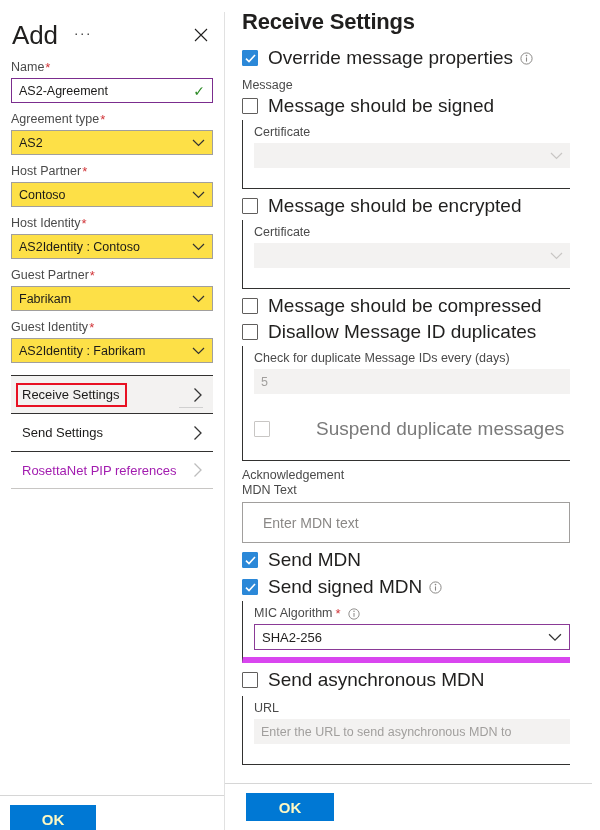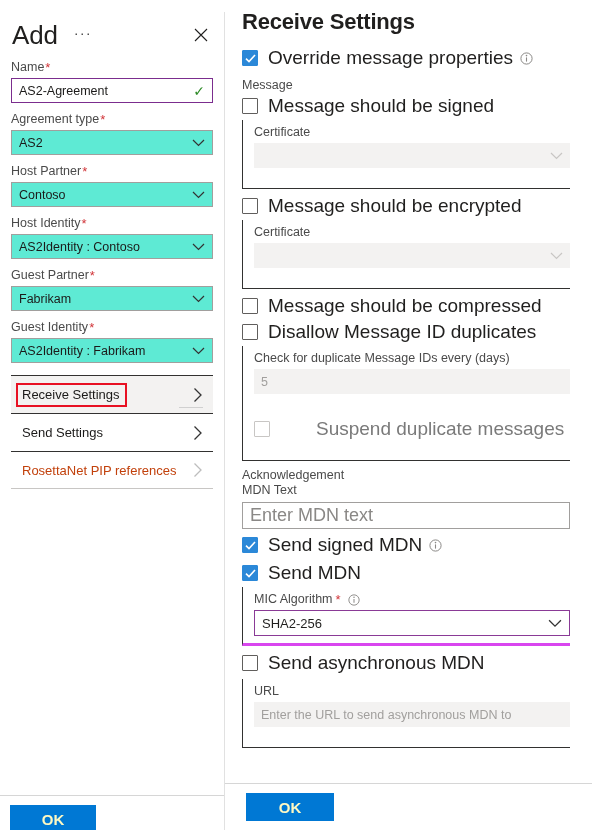--- a/index.html
+++ b/index.html
@@ -100,21 +100,21 @@
     margin-left: auto;
     color: #2e8b27;
     font-size: 14px;
     line-height: 1;
     font-weight: bold;
   }
   .select-input {
     position: relative;
     height: 25px;
     border: 1px solid #a19f9d;
-    background: #5eead4;
+    background: #fde047;
     display: flex;
     align-items: center;
     padding: 0 7px;
     font-size: 12.5px;
     color: #1b1a19;
     cursor: pointer;
   }
   .chev {
     margin-left: auto;
     display: flex; align-items: center;
@@ -127,21 +127,21 @@
     display: flex;
     align-items: center;
     height: 38px;
     padding: 0 10px 0 11px;
     border-top: 1px solid #323130;
     cursor: pointer;
     font-size: 13px;
     color: #1b1a19;
   }
   .nav-row.selected { background: #f3f2f1; }
-  .nav-row.disabled { color: #c2410c; cursor: default; border-top: 1px solid #323130;}
+  .nav-row.disabled { color: #a21caf; cursor: default; border-top: 1px solid #323130;}
   .nav-row.disabled .nav-chev svg path { stroke: #bdbdbd; }
   .nav-row.last-border { border-bottom: 1px solid #c8c6c4; }
   .nav-chev { margin-left: auto; display: flex; align-items: center; }
   .nav-label.highlighted {
     outline: 2px solid #e81123;
     padding: 2px 5px 3px 4px;
     margin-left: -4px;
     position: relative;
     z-index: 3;
   }
@@ -246,27 +246,27 @@
     border: none;
     display: flex;
     align-items: center;
     padding: 0 7px;
     font-size: 12.5px;
     color: #a19f9d;
   }
   .disabled-input .chev svg path { stroke: #c8c6c4; }
 
   .enabled-input {
-    height: 27px;
+    height: 41px;
     background: #fff;
     border: 1px solid #a19f9d;
     display: flex;
     align-items: center;
-    padding: 0 7px;
-    font-size: 18px;
+    padding: 0 20px;
+    font-size: 14px;
     color: #8a8886;
   }
   .mic-select {
     height: 26px;
     background: #fff;
     border: 1px solid #8a3a96;
     border-top-width: 1.5px;
     display: flex;
     align-items: center;
     padding: 0 7px;
@@ -495,46 +495,46 @@
             <span class="cb-label dim">Suspend duplicate messages</span>
           </div>
         </div>
 
         <div class="section-label" style="margin-top:7px;margin-bottom:0;">Acknowledgement</div>
         <div class="plain-label" style="margin-bottom:4px;">MDN Text</div>
         <div class="enabled-input">
           <span>Enter MDN text</span>
         </div>
 
+        <div class="cbrow" style="margin-top:6px;">
+          <span class="cb checked">
+            <svg width="11" height="9" viewBox="0 0 11 9">
+                <path d="M1,4.6 L4,7.6 L10,1" stroke="#ffffff" stroke-width="1.6" fill="none"></path>
+              </svg>
+          </span>
+          <span class="cb-label">Send MDN</span>
+        </div>
+
         <div class="cbrow" style="margin-top:5px;">
           <span class="cb checked">
             <svg width="11" height="9" viewBox="0 0 11 9">
                 <path d="M1,4.6 L4,7.6 L10,1" stroke="#ffffff" stroke-width="1.6" fill="none"></path>
               </svg>
           </span>
           <span class="cb-label">Send signed MDN</span>
           <span class="info-icon">
             <svg width="13" height="13" viewBox="0 0 13 13">
               <circle cx="6.5" cy="6.5" r="5.6" stroke="#8a8886" stroke-width="1" fill="none"></circle>
               <circle cx="6.5" cy="3.6" r="0.8" fill="#8a8886"></circle>
               <path d="M6.5,5.4 L6.5,9.6" stroke="#8a8886" stroke-width="1.1"></path>
             </svg>
           </span>
         </div>
 
-        <div class="cbrow" style="margin-top:6px;">
-          <span class="cb checked">
-            <svg width="11" height="9" viewBox="0 0 11 9">
-                <path d="M1,4.6 L4,7.6 L10,1" stroke="#ffffff" stroke-width="1.6" fill="none"></path>
-              </svg>
-          </span>
-          <span class="cb-label">Send MDN</span>
-        </div>
-
-        <div class="igroup noborder-bottom" style="border-bottom:3px solid #d946ef;padding-bottom:7px;">
+        <div class="igroup noborder-bottom" style="border-bottom:6px solid #d946ef;padding-bottom:7px;">
           <div class="plain-label" style="display:flex;align-items:center;">
             <span>MIC Algorithm</span>
             <span class="req-star">*</span>
             <span class="info-icon">
               <svg width="12" height="12" viewBox="0 0 13 13">
                 <circle cx="6.5" cy="6.5" r="5.6" stroke="#8a8886" stroke-width="1" fill="none"></circle>
                 <circle cx="6.5" cy="3.6" r="0.8" fill="#8a8886"></circle>
                 <path d="M6.5,5.4 L6.5,9.6" stroke="#8a8886" stroke-width="1.1"></path>
               </svg>
             </span>

